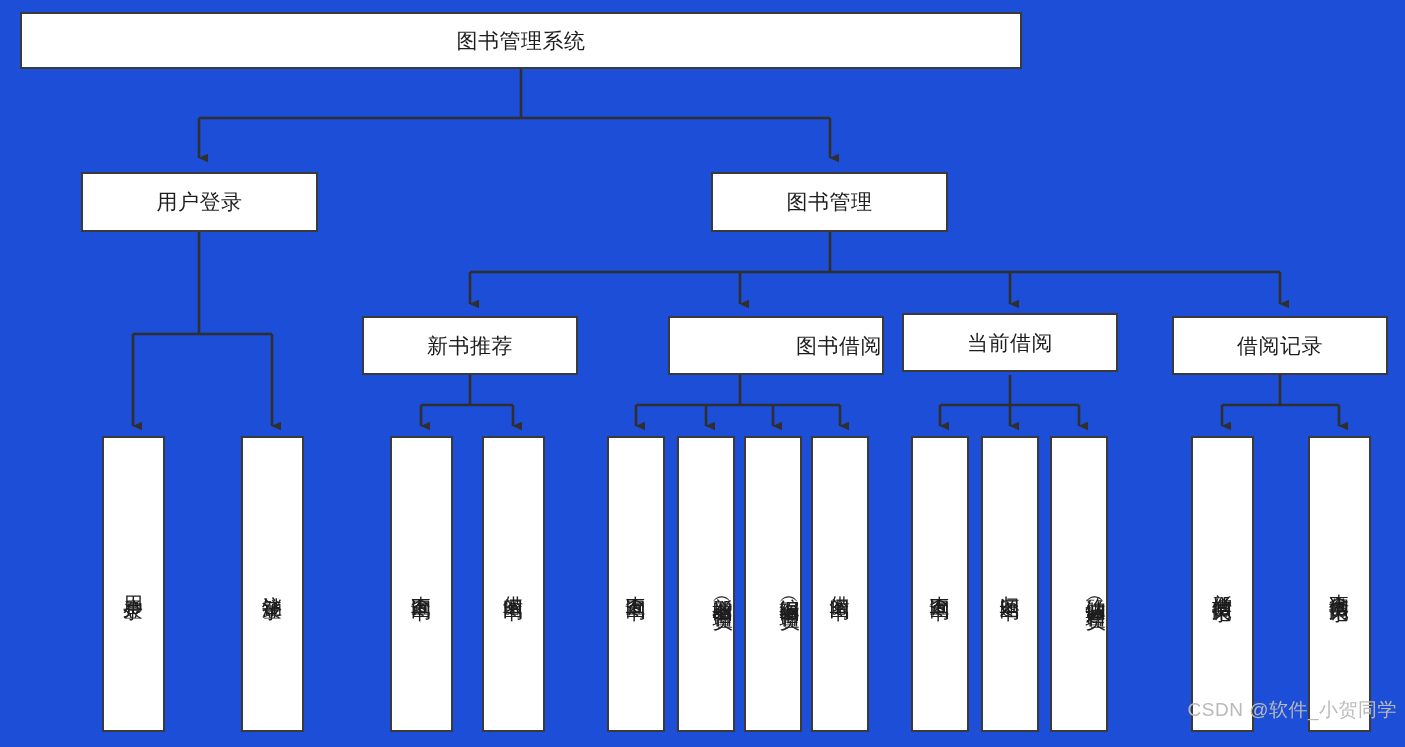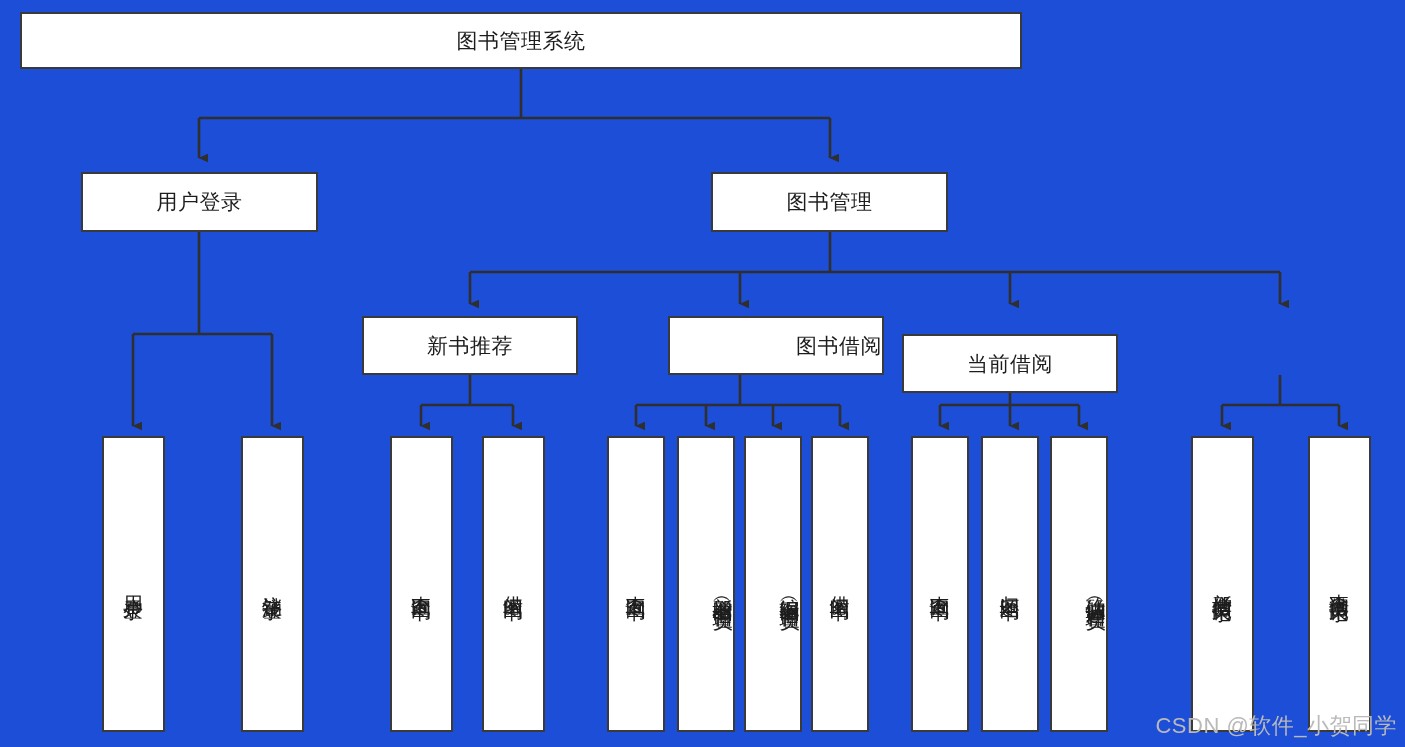--- a/index.html
+++ b/index.html
@@ -54,22 +54,22 @@
     position: absolute;
     left: 0;
     top: 0;
     width: 1405px;
     height: 747px;
     pointer-events: none;
   }
   .watermark {
     position: absolute;
     right: 8px;
-    bottom: 6px;
-    font-size: 22px;
+    bottom: 24px;
+    font-size: 19px;
     color: #b9b9b9;
     white-space: nowrap;
     letter-spacing: 0.5px;
     margin-top: 23px;
   }
 </style>
 </head>
 <body>
 
 <div id="diagram-canvas">
@@ -134,22 +134,25 @@
   <div class="node horizontal" style="left:711px; top:172px; width:237px; height:60px;align-items:center;">
     <span class="node-label">图书管理</span>
   </div>
 
   <div class="node horizontal" style="left:362px; top:316px; width:216px; height:59px;text-align:center;">
     <span class="node-label">新书推荐</span>
   </div>
   <div class="node horizontal" style="left:668px; top:316px; width:216px; height:59px;justify-content:flex-end;">
     <span class="node-label">图书借阅</span>
   </div>
-  <div class="node horizontal" style="left:902px; top:334px; width:216px; height:59px;">
+  <div class="node horizontal" style="left:902px; top:313px; width:216px; height:59px;">
     <span class="node-label">当前借阅</span>
+  </div>
+  <div class="node horizontal" style="left:1172px; top:316px; width:216px; height:59px;">
+    <span class="node-label">借阅记录</span>
   </div>
 
   <div class="node vertical center-v" style="left:102px; top:436px; width:63px; height:296px;">
     <span class="node-label">用户登录</span>
   </div>
   <div class="node vertical center-v" style="left:241px; top:436px; width:63px; height:296px;">
     <span class="node-label">注销登录</span>
   </div>
 
   <div class="node vertical center-v" style="left:390px; top:436px; width:63px; height:296px;">

